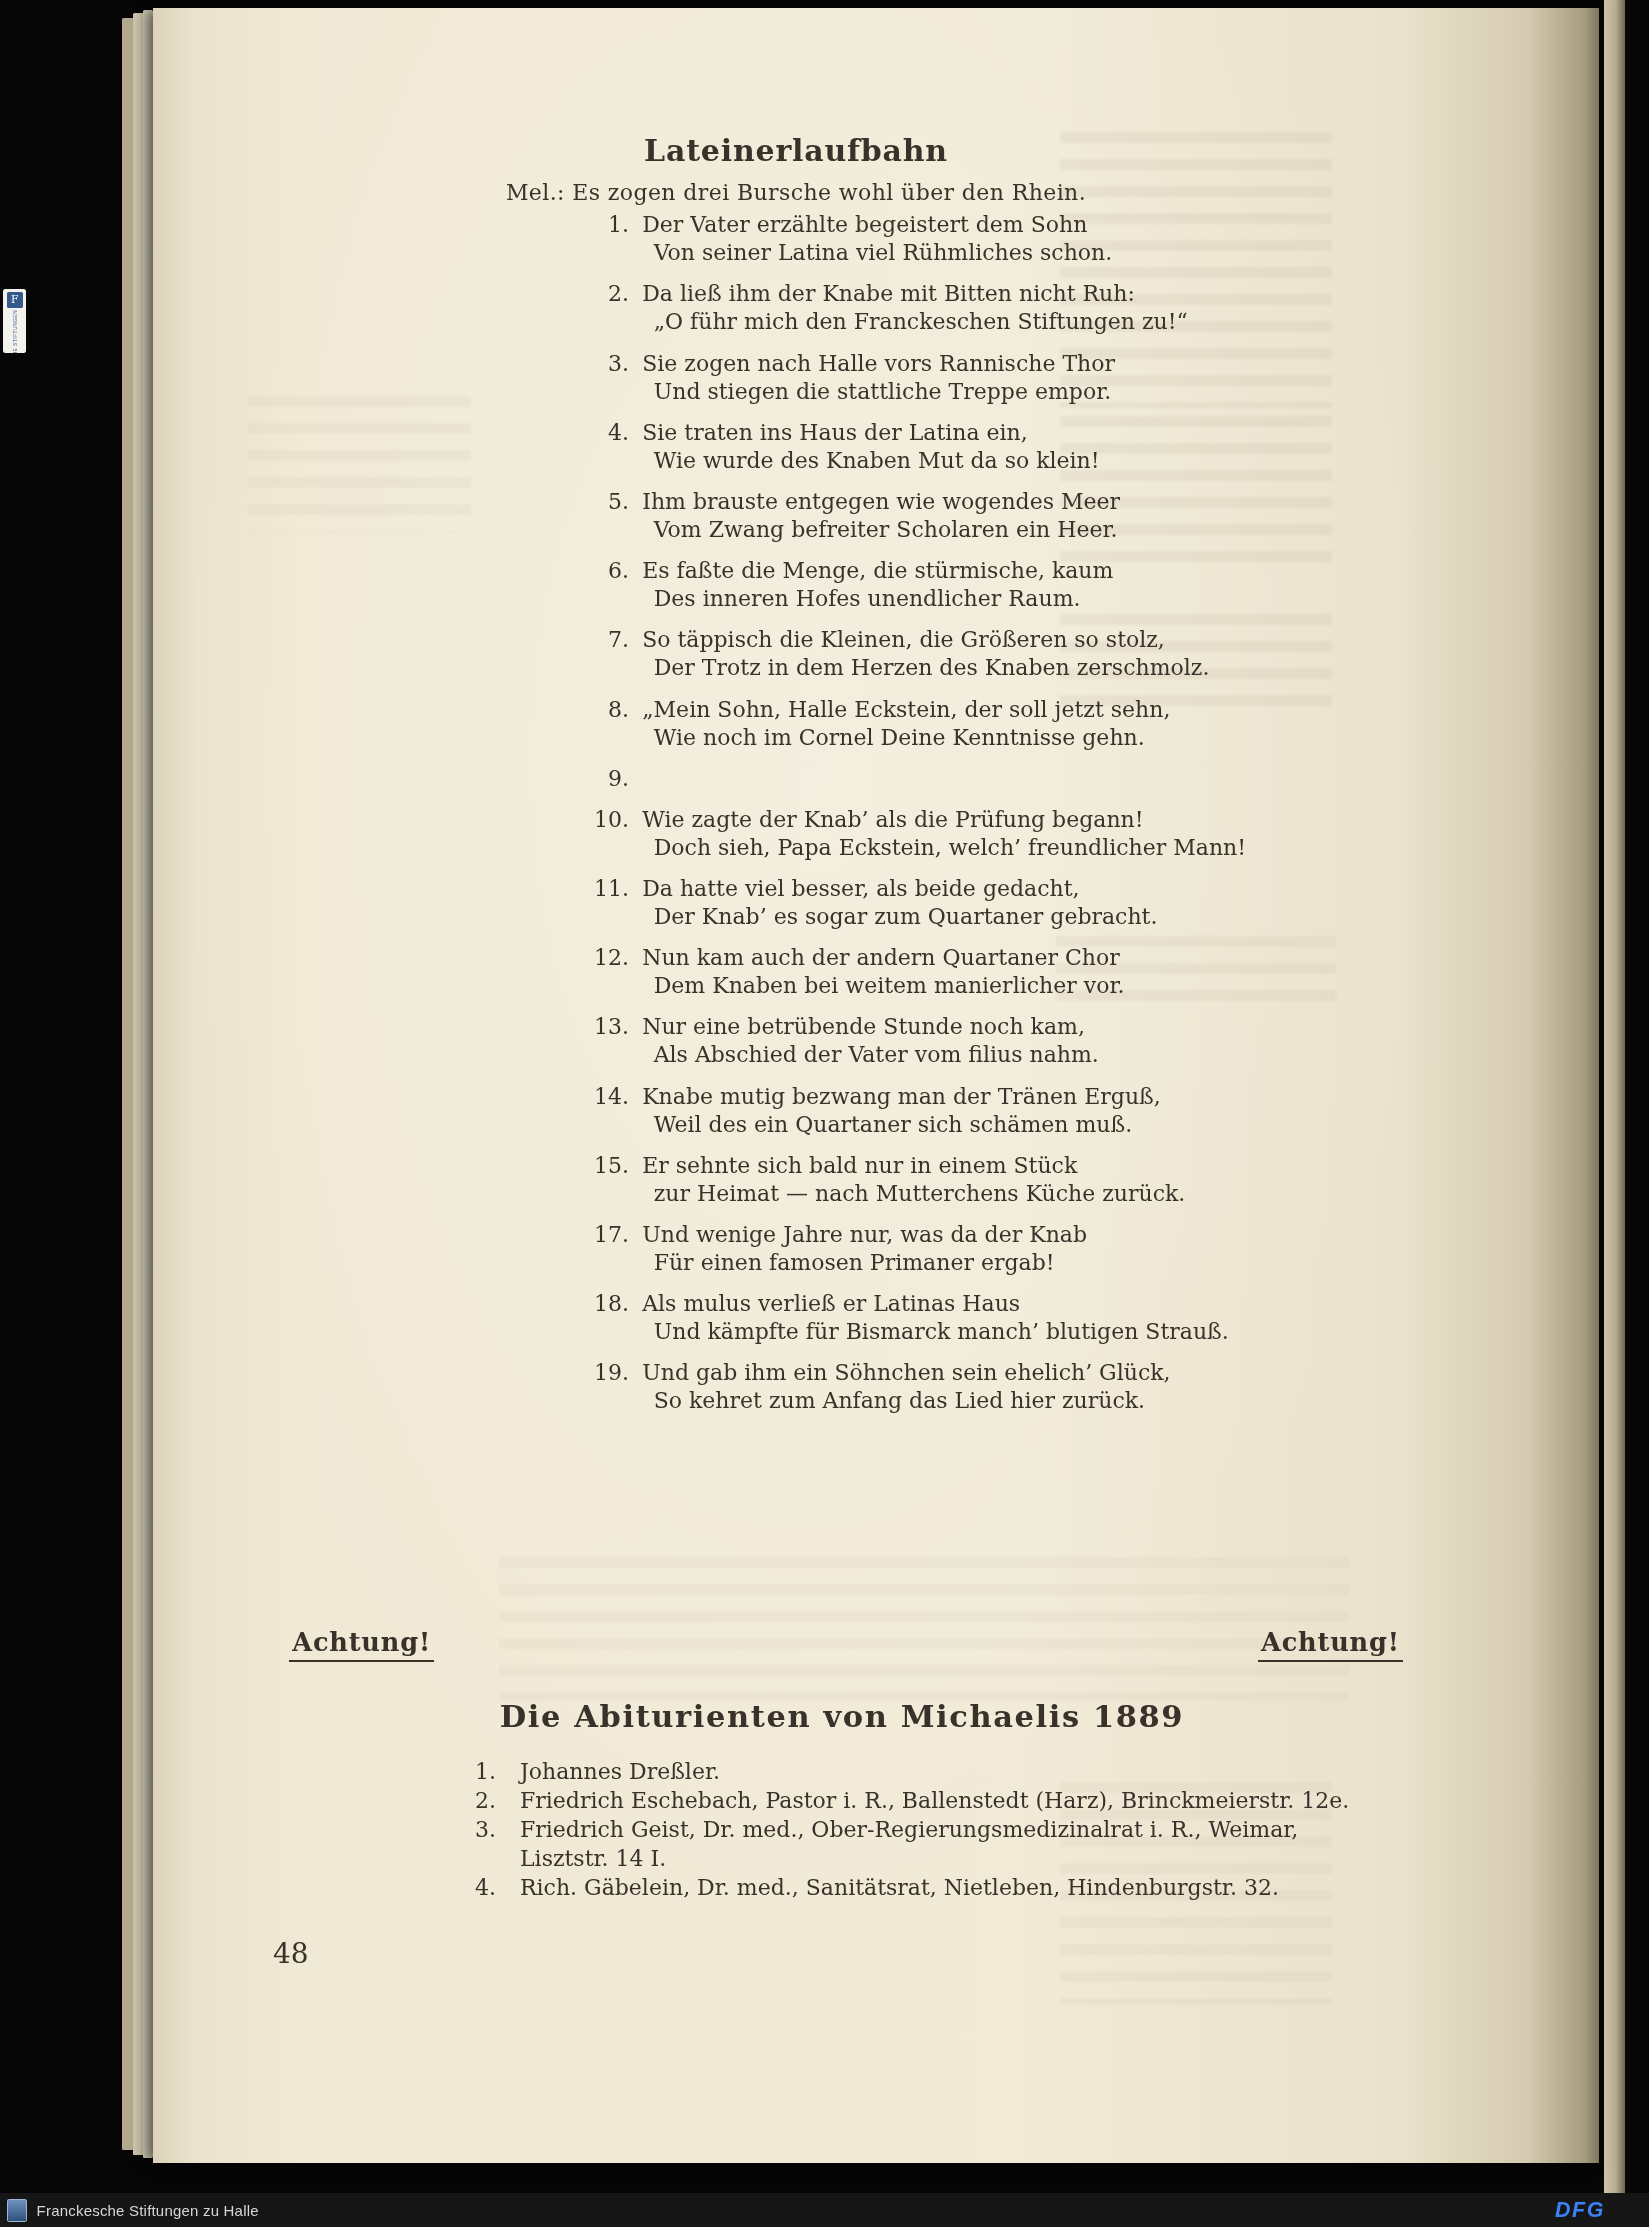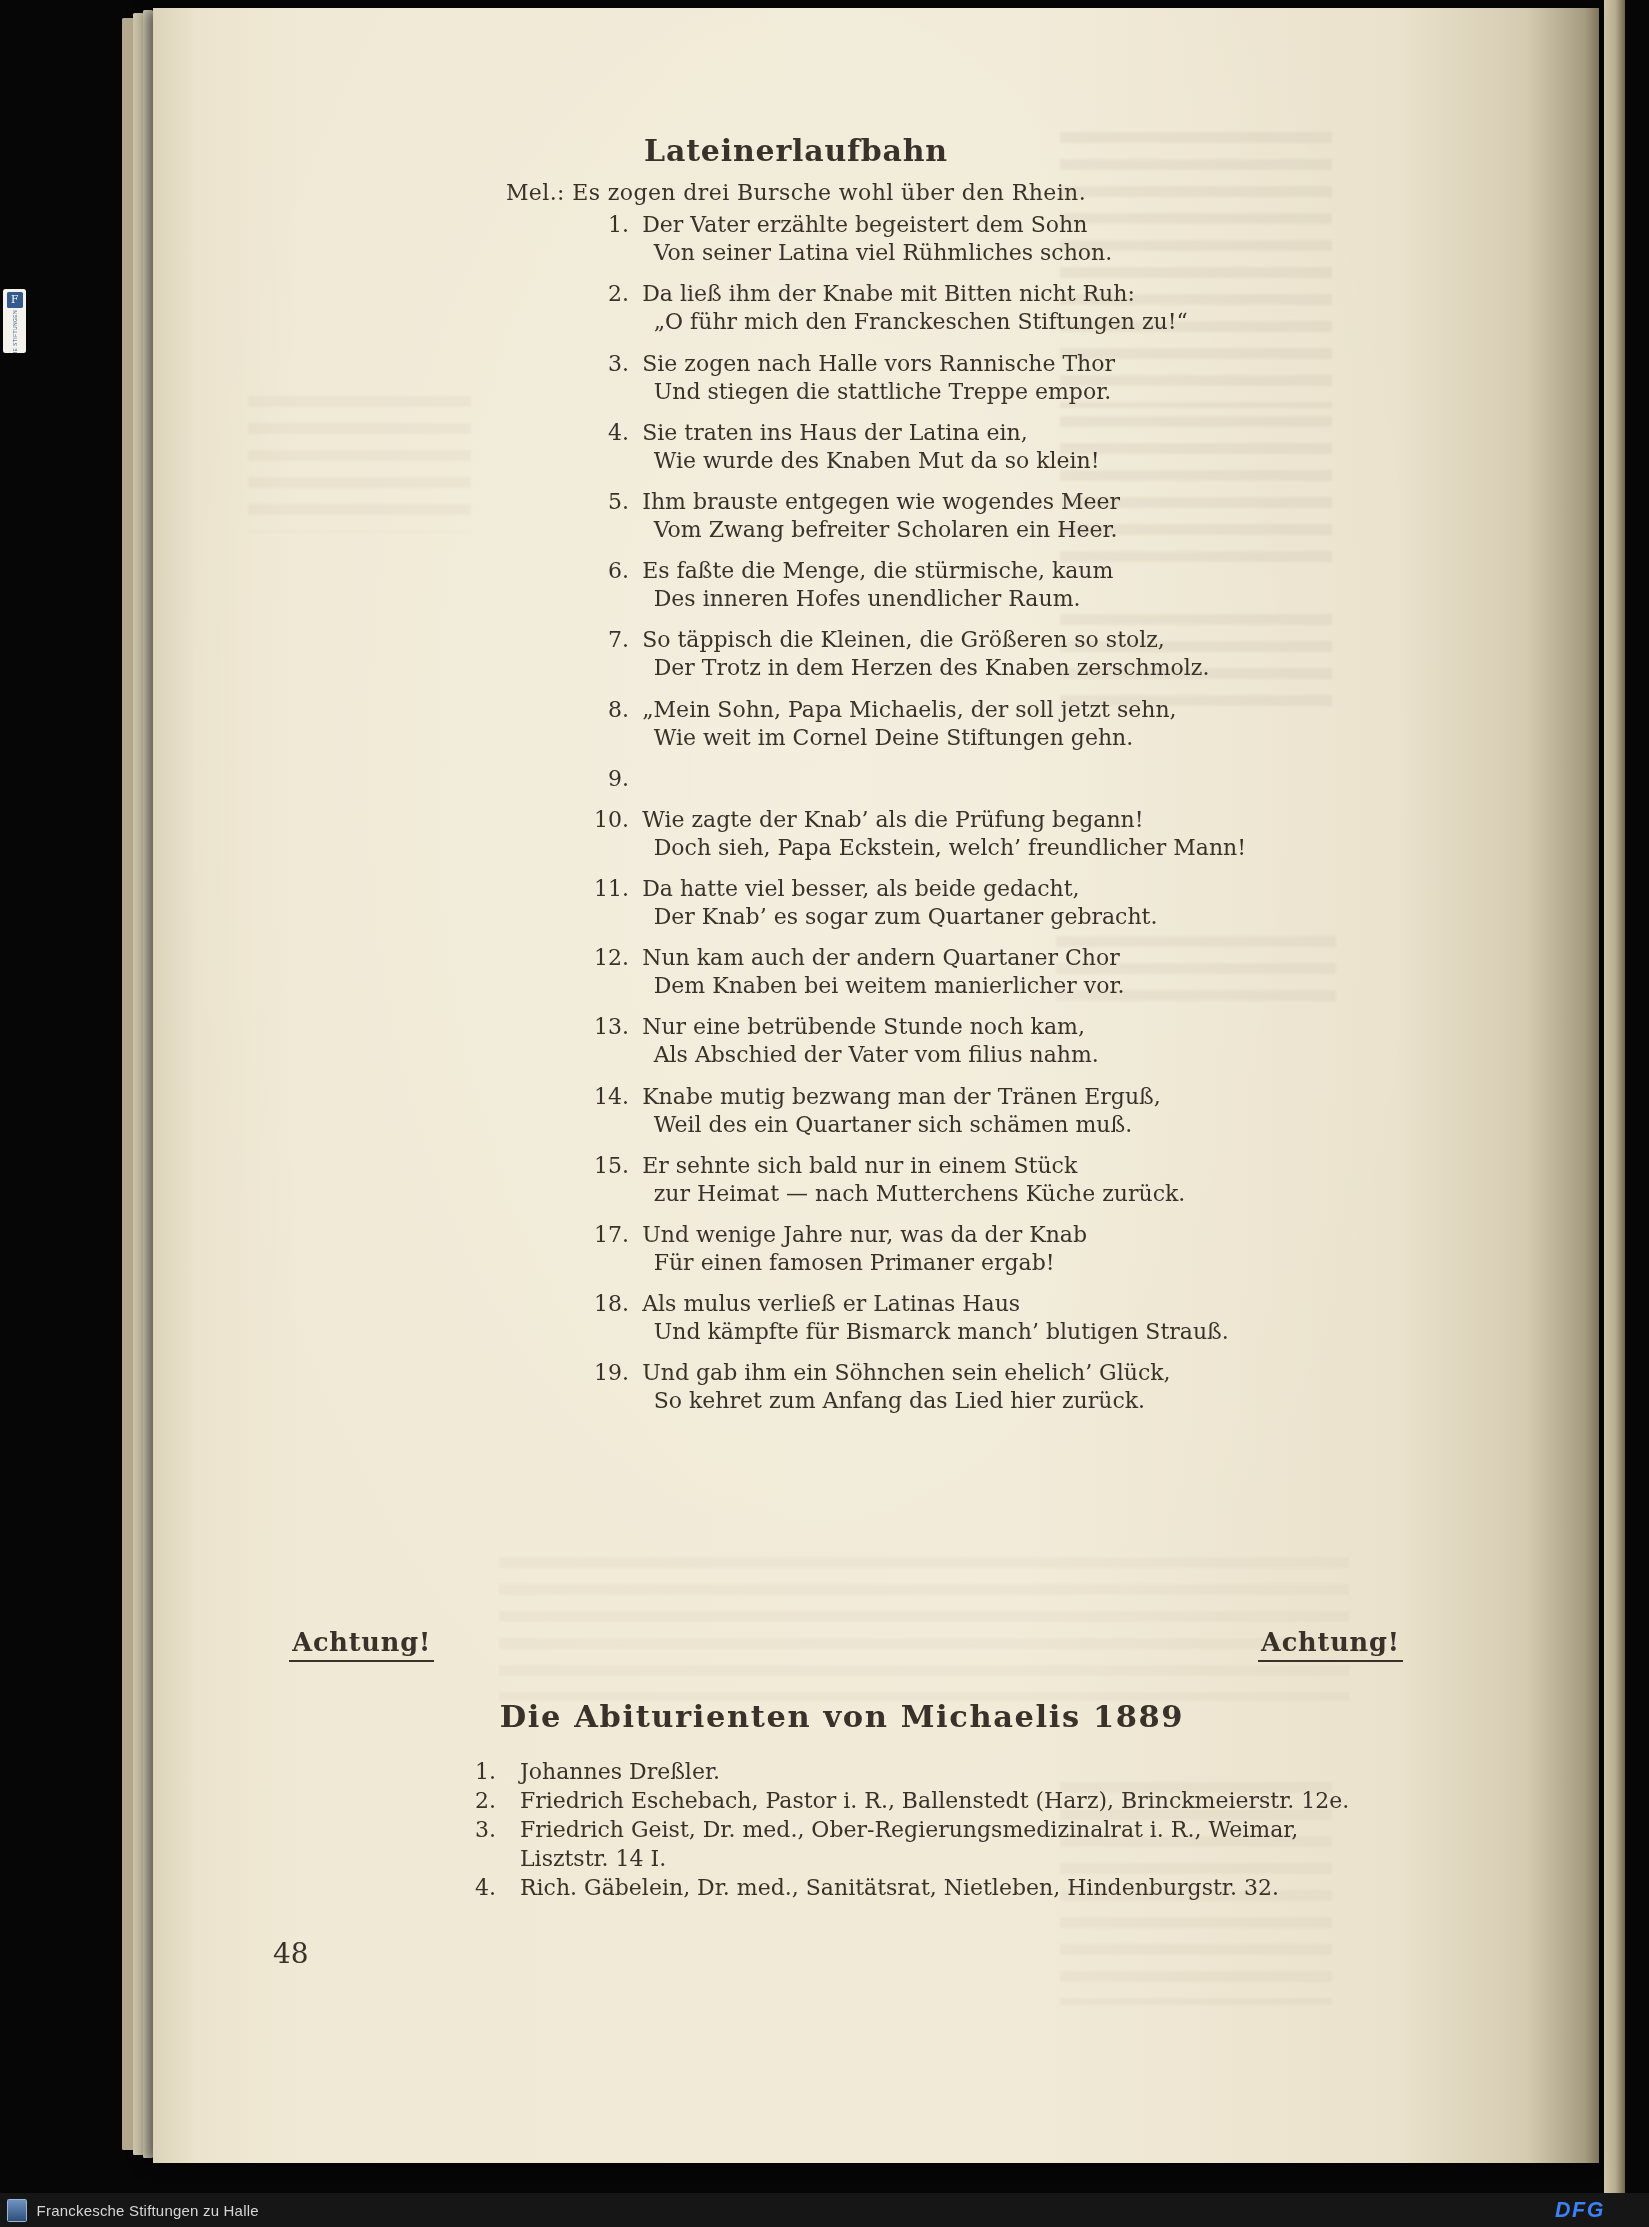--- a/index.html
+++ b/index.html
@@ -156,22 +156,22 @@
           <div class="verse">
             <div class="vnum">7.</div>
             <div class="vlines">
               <div class="vline">So täppisch die Kleinen, die Größeren so stolz,</div>
               <div class="vline indent">Der Trotz in dem Herzen des Knaben zerschmolz.</div>
             </div>
           </div>
           <div class="verse">
             <div class="vnum">8.</div>
             <div class="vlines">
-              <div class="vline">„Mein Sohn, Papa Michaelis, der soll jetzt sehn,</div>
-              <div class="vline indent">Wie weit im Cornel Deine Stiftungen gehn.</div>
+              <div class="vline">„Mein Sohn, Halle Eckstein, der soll jetzt sehn,</div>
+              <div class="vline indent">Wie noch im Cornel Deine Kenntnisse gehn.</div>
             </div>
           </div>
           <div class="verse">
             <div class="vnum">9.</div>
           </div>
           <div class="verse">
             <div class="vnum">10.</div>
             <div class="vlines">
               <div class="vline">Wie zagte der Knab’ als die Prüfung begann!</div>
               <div class="vline indent">Doch sieh, Papa Eckstein, welch’ freundlicher Mann!</div>

